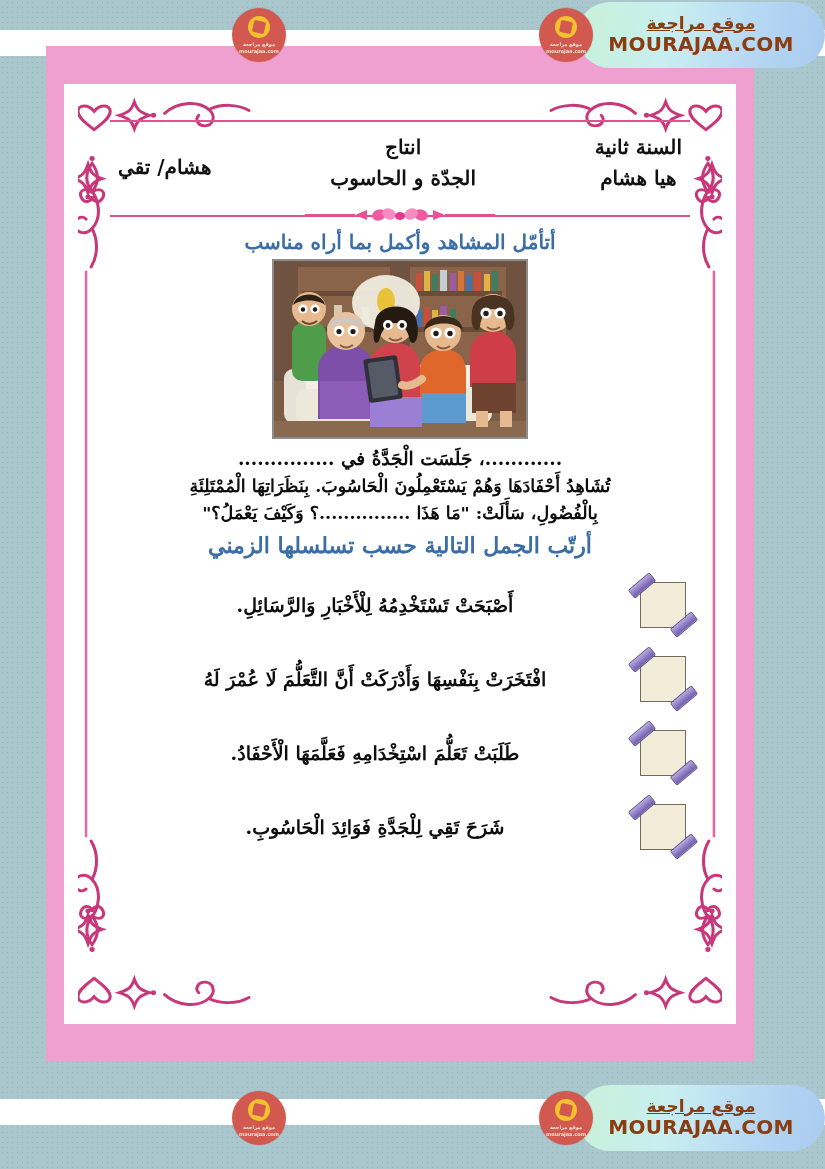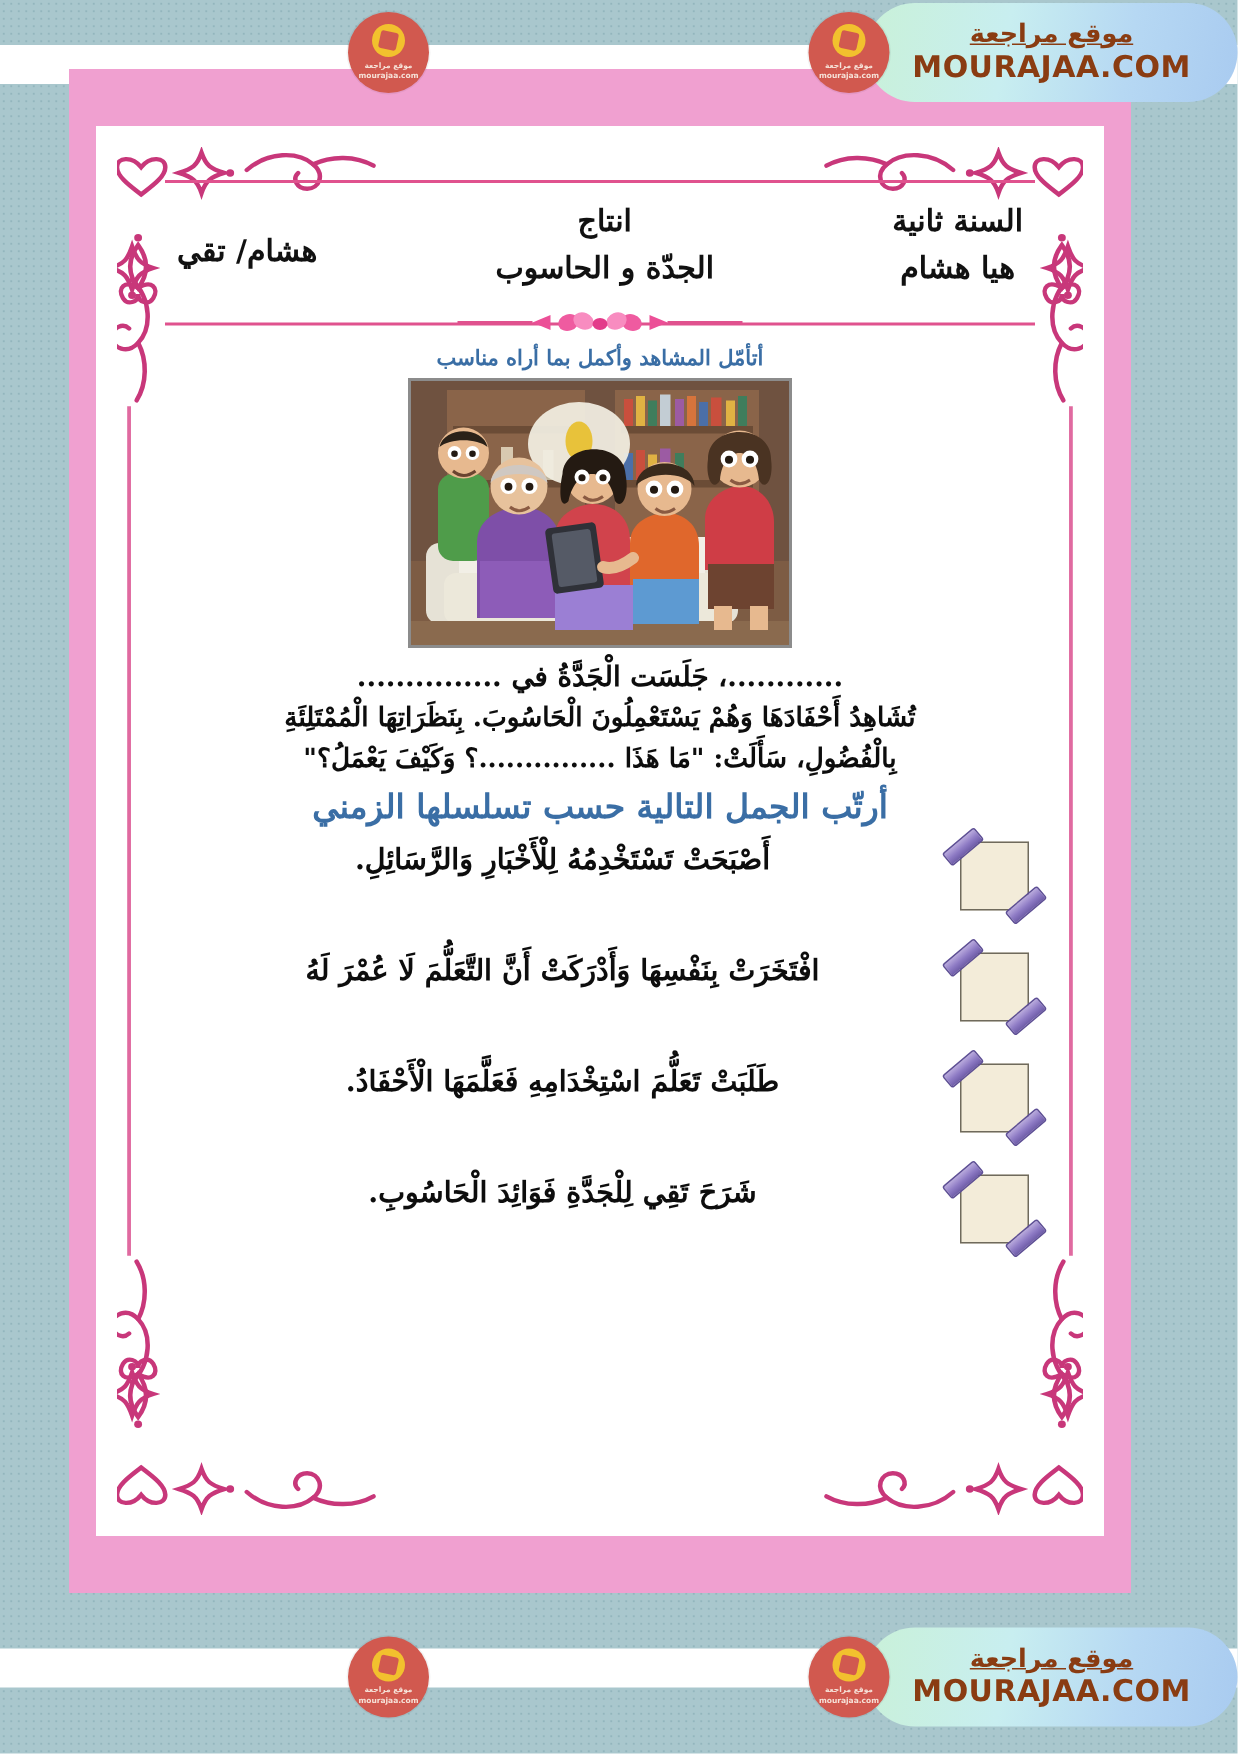--- a/index.html
+++ b/index.html
@@ -198,21 +198,21 @@
     left: 50%;
     transform: translateX(-50%);
     width: 230px;
     height: 18px;
   }
   .divider .dorn svg { width: 100%; height: 100%; display: block; }
 
   
   .instruction {
     color: #3a6ea5;
-    font-size: 14px;
+    font-size: 20px;
     font-weight: bold;
     text-align: center;
     font-family: "DejaVu Serif", "Liberation Serif", serif;
     margin-top: 6px;
   }
   .instruction-2 {
     color: #3a6ea5;
     font-size: 22px;
     font-weight: bold;
     text-align: center;
@@ -249,20 +249,21 @@
   }
   .passage .pline { white-space: nowrap; }
   .passage .pline.p1 { font-size: 18.5px; }
   .passage .pline.p2 { font-size: 17.5px; }
   .passage .pline.p3 { font-size: 17.5px; }
 
   
   .sent-list { margin-top: 10px; }
   .sent-row {
     display: flex;
+    align-items: center;
     justify-content: flex-start;
     height: 74px;
     padding-right: 10px;
   }
   .note-box {
     position: relative;
     width: 44px;
     height: 44px;
     flex: 0 0 auto;
     background: #f3ecd9;

